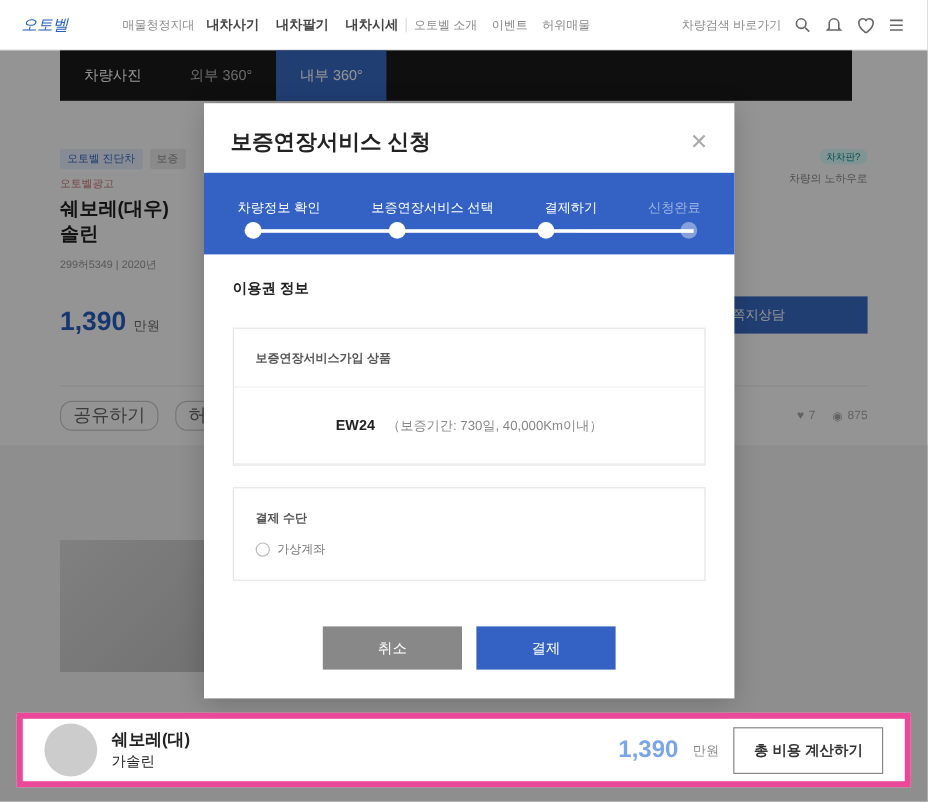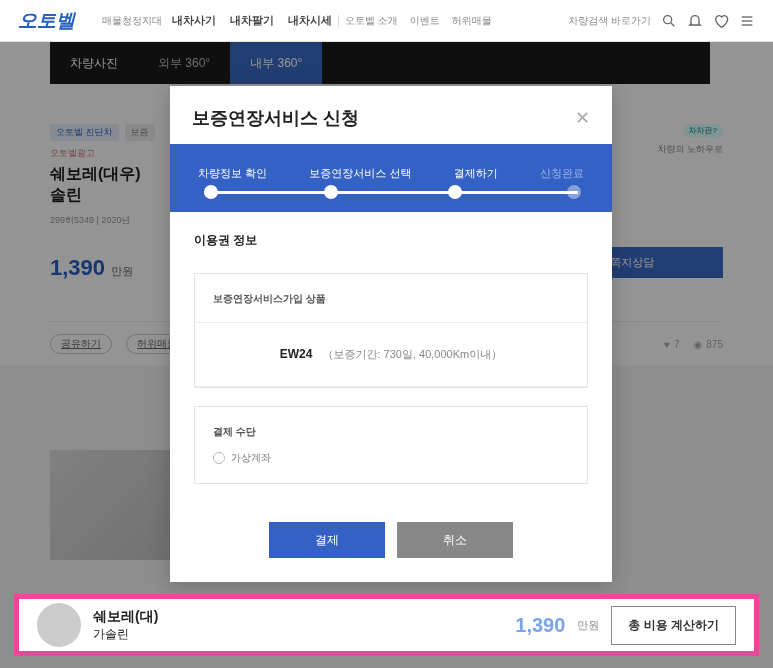--- a/index.html
+++ b/index.html
@@ -18,24 +18,24 @@
       display: flex;
       align-items: center;
       padding: 0 18px;
       border-bottom: 1px solid #e5e5e5;
     }
     .logo {
       width: 70px;
       height: 22px;
       display: flex;
       align-items: center;
-      font-weight: 700;
+      font-weight: 400;
       font-style: italic;
       color: #2660c0;
-      font-size: 19px;
+      font-size: 13px;
       margin-right: 14px;
       text-align: center;
     }
     .nav-group { display: flex; gap: 14px; font-size: 11px; color: #444; font-weight: 600; }
     .nav-item { cursor: pointer; }
     .nav-divider { width: 1px; height: 12px; background: #ddd; align-self: center; margin: 0 6px; }
     .nav-sub { font-size: 10px; color: #888; display: flex; gap: 12px; }
     .header-spacer { flex: 1; }
     .header-right { display: flex; align-items: center; gap: 10px; color: #666; }
     .hr-text { font-size: 10px; color: #888; }
@@ -63,21 +63,21 @@
     .bg-adtext { font-size: 9px; color: #c77; margin-bottom: 4px; }
     .bg-title { font-size: 16px; font-weight: 700; color: #222; }
     .bg-meta { font-size: 9px; color: #999; margin-top: 8px; }
     .bg-price { font-size: 22px; font-weight: 800; color: #2660c0; margin-top: 28px; }
     .bg-price-unit { font-size: 11px; color: #666; font-weight: 400; }
     .bg-right { width: 200px; font-size: 9px; color: #888; }
     .bg-right-badge { background: #dff; padding: 1px 6px; border-radius: 8px; font-size: 8px; color: #088; display: inline-block; }
     .bg-counsel { background: #3a6bc7; color: #fff; text-align: center; padding: 8px 0; font-size: 11px; margin-top: 24px; }
     .bg-divider { border-top: 1px solid #eee; margin-top: 40px; }
     .bg-bot-row { display: flex; gap: 14px; padding: 12px 0; align-items: center; }
-    .bg-tag { border: 1px solid #ccc; border-radius: 10px; padding: 2px 10px; font-size: 10px; color: #666; text-decoration: underline; }
+    .bg-tag { border: 1px solid #ccc; border-radius: 10px; padding: 2px 10px; font-size: 15px; color: #666; }
     .bg-spacer { flex: 1; }
     .heart { color: #aaa; }
     .views { color: #aaa; font-size: 10px; display: flex; align-items: center; gap: 4px; }
     
     .sticky {
       position: absolute;
       bottom: 12px;
       left: 14px;
       right: 14px;
       background: #fff;
@@ -297,22 +297,22 @@
     </div>
     <div class="card">
       <div class="card-label">결제 수단</div>
       <div class="radio-row">
         <span class="radio-circle"></span>
         <span>가상계좌</span>
       </div>
     </div>
   </div>
   <div class="modal-actions">
+    <button class="btn btn-cancel">취소</button>
     <button class="btn btn-pay">결제</button>
-    <button class="btn btn-cancel">취소</button>
   </div>
 </div>
 
 <div class="sticky">
   <div class="thumb"></div>
   <div>
     <div class="sticky-title">쉐보레(대)</div>
     <div class="sticky-title" style="font-size:12px;font-weight:400">가솔린</div>
   </div>
   <div class="sticky-spacer"></div>

